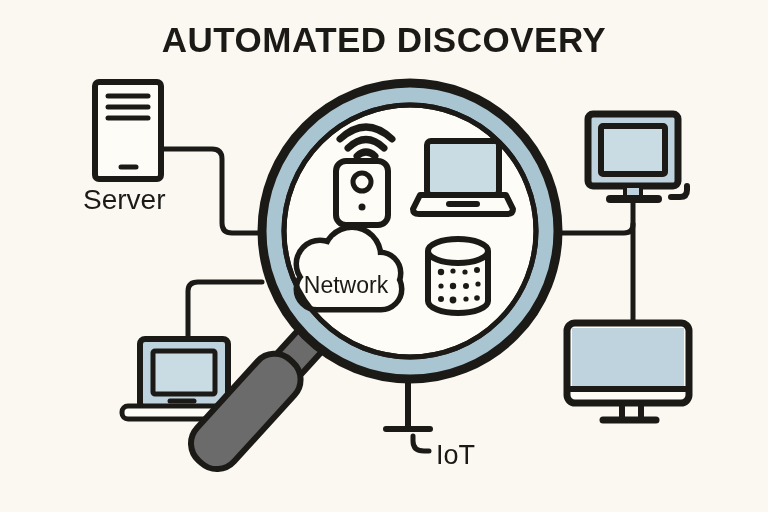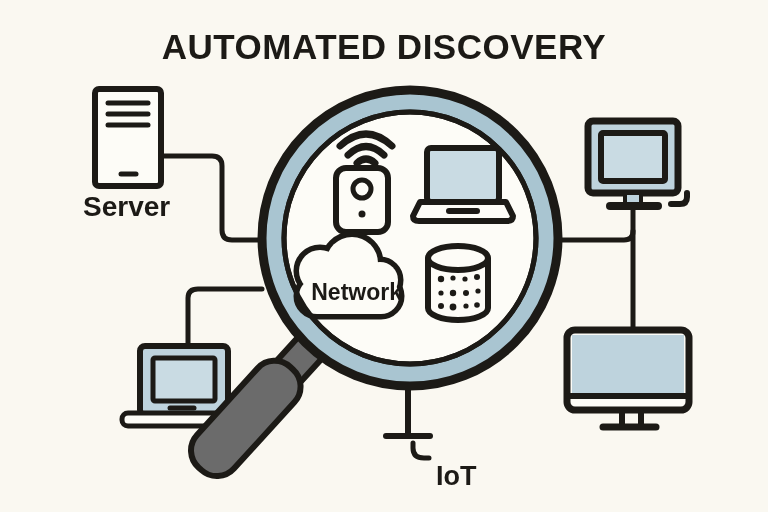--- a/index.html
+++ b/index.html
@@ -3,28 +3,28 @@
 <meta charset="utf-8">
 <style>
   :root{
     --background:#faf8f1; --ink:#1c1a16; --glass_ring:#a9c5d1;
     --screen_fill:#bed3dd; --screen_light:#c9dbe3; --handle_gray:#6b6b6b; --white:#fdfcf7;
   }
   html,body{margin:0;padding:0;}
   body{width:768px;height:512px;position:relative;overflow:hidden;
        background:var(--background);
        font-family:"Liberation Sans", sans-serif;color:var(--ink);}
-  .stage{position:absolute;inset:0;margin-top:7px;}
+  .stage{position:absolute;inset:0;}
   svg{position:absolute;left:0;top:0;}
-  .label{position:absolute;font-weight:bold;color:var(--ink);white-space:nowrap;}
+  .label{position:absolute;font-weight:normal;color:var(--ink);white-space:nowrap;}
   .title{left:0;top:20px;width:768px;text-align:center;font-size:35px;
          font-weight:bold;letter-spacing:.5px;}
   .lbl-server{left:83px;top:184px;font-size:28px;}
-  .lbl-network{left:290px;top:272px;width:112px;text-align:right;font-size:23px;}
-  .lbl-iot{left:436px;top:454px;font-size:27px;}
+  .lbl-network{left:290px;top:272px;width:112px;text-align:center;font-size:23px;}
+  .lbl-iot{left:436px;top:440px;font-size:27px;}
   .lbl-computer{left:575px;top:432px;font-size:27px;}
   
   .ink-line{stroke:var(--ink);fill:none;stroke-width:5;stroke-linecap:round;stroke-linejoin:round;}
   .ink-line-thick{stroke:var(--ink);fill:none;stroke-width:6;stroke-linecap:round;stroke-linejoin:round;}
   .outl{stroke:var(--ink);stroke-width:6;stroke-linejoin:round;}
   .fill-white{fill:var(--white);}
   .fill-screen{fill:var(--screen_fill);}
   .fill-screen-light{fill:var(--screen_light);}
   .fill-ink{fill:var(--ink);}
   .fill-none{fill:none;}

